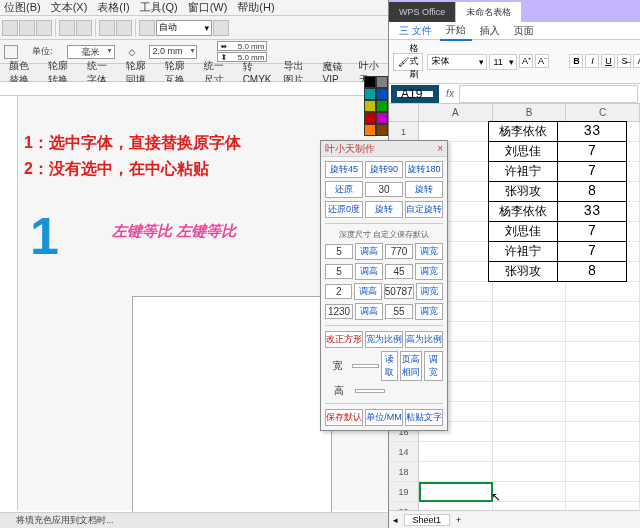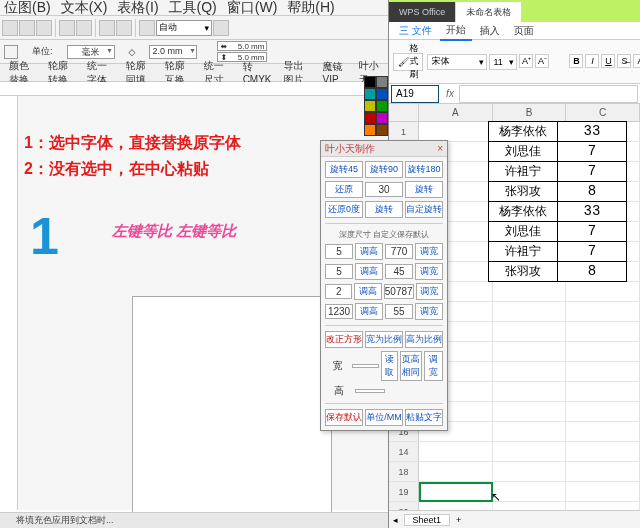--- a/index.html
+++ b/index.html
@@ -1,18 +1,18 @@
 <!DOCTYPE html>
 <html><head>
 <meta charset="utf-8">
 <style>
 *{box-sizing:border-box;margin:0;padding:0;font-family:"Microsoft YaHei",SimSun,Arial,sans-serif}
 body{width:640px;height:528px;overflow:hidden;background:#e8e8e8;position:relative;font-size:10px}
 .app-left{position:absolute;left:0;top:0;width:388px;height:528px;background:#fff}
-.menubar{height:16px;background:#f4f4f4;border-bottom:1px solid #ccc;display:flex;padding-left:4px;gap:10px;font-size:14px;color:#333;align-items:center}
+.menubar{height:16px;background:#f4f4f4;border-bottom:1px solid #ccc;display:flex;padding-left:4px;gap:10px;font-size:11px;color:#333;align-items:center}
 .menubar span{cursor:default}
 .toolbar1{height:24px;background:#f4f4f4;border-bottom:1px solid #ccc;display:flex;align-items:center;gap:1px;padding:0 2px}
 .toolbar1 .icon{width:16px;height:16px;background:#e0e0e0;border:1px solid #bbb;display:inline-block}
 .toolbar1 .drop{width:56px;height:16px;background:#fff;border:1px solid #999;display:flex;align-items:center;font-size:9px;padding:0 2px;justify-content:space-between}
 .toolbar1 .sep{width:1px;height:18px;background:#ccc;margin:0 2px}
 .toolbar2{height:24px;background:#f4f4f4;border-bottom:1px solid #ccc;display:flex;align-items:center;gap:14px;padding:0 4px;font-size:9px;color:#333}
 .toolbar2 .unitlab{}
 .toolbar2 .inp{width:48px;height:14px;border:1px solid #999;background:#fff;text-align:right;padding:0 14px 0 2px;position:relative}
 .toolbar2 .inp::after{content:"▾";position:absolute;right:2px;top:0;font-size:8px;color:#666}
 .toolbar2 .grp{display:flex;flex-direction:column;gap:1px;margin-left:6px}
@@ -25,35 +25,35 @@
 .text-red{position:absolute;left:24px;top:130px;color:#e51c1c;font-size:16px;font-weight:700;line-height:1.6}
 .text-green{position:absolute;left:112px;top:222px;color:#ec4899;font-size:15px;font-weight:600;font-style:italic}
 .big-one{position:absolute;left:30px;top:206px;color:#1993d6;font-size:52px;font-weight:900;font-family:Impact,sans-serif}
 .page{position:absolute;left:132px;top:296px;width:200px;height:220px;background:#fff;border:1px solid #aaa}
 .palette{position:absolute;right:0;top:76px;width:24px;display:flex;flex-direction:column}
 .palette .sw{width:12px;height:12px;border:1px solid #333}
 .palette .row{display:flex}
 .statusbar{position:absolute;left:0;right:0;bottom:0;height:16px;background:#e8e8e8;border-top:1px solid #ccc;font-size:9px;color:#444;display:flex;align-items:center;padding:0 16px}
 
 .app-right{position:absolute;left:388px;top:0;width:252px;height:528px;background:#fff;border-left:1px solid #888}
-.tabbar{height:22px;background:#bef264;display:flex;align-items:flex-end}
+.tabbar{height:22px;background:#c4b5fd;display:flex;align-items:flex-end}
 .tabbar .tab{height:20px;padding:0 10px;font-size:9px;color:#ccc;display:flex;align-items:center;background:#3a3a3a;margin-right:1px}
 .tabbar .tab.active{background:#fff;color:#333}
 .ribbon-tabs{height:18px;background:#fff;border-bottom:1px solid #ccc;display:flex;align-items:center;gap:2px;padding:0 4px;font-size:10px}
 .ribbon-tabs .rt{padding:2px 6px;color:#333}
 .ribbon-tabs .rt.file{color:#1a73e8}
 .ribbon-tabs .rt.active{border-bottom:2px solid #1a73e8}
 .ribbon{height:44px;background:#fafafa;border-bottom:1px solid #ccc;display:flex;align-items:center;padding:0 4px;gap:4px;font-size:9px}
 .ribbon .btn{border:1px solid #ccc;padding:2px 4px;background:#fff;height:18px;display:flex;align-items:center}
 .ribbon .sel{border:1px solid #ccc;padding:1px 3px;background:#fff;height:16px;display:flex;align-items:center;justify-content:space-between}
 .ribbon .col{display:flex;flex-direction:row;gap:20px}
 .ribbon .iconrow{display:flex;gap:2px}
 .ribbon .ic{width:14px;height:14px;border:1px solid #ccc;background:#fff;font-size:9px;text-align:center;line-height:12px}
 .namebox-row{height:20px;border-bottom:1px solid #ccc;display:flex;align-items:center}
-.namebox{width:48px;height:18px;border:1px solid #0c4a6e;margin:0 2px;font-size:10px;padding:0 4px;display:flex;align-items:center}
+.namebox{width:48px;height:18px;border:6px solid #0c4a6e;margin:0 2px;font-size:12px;padding:0 4px;display:flex;align-items:center}
 .fxlab{width:18px;text-align:center;font-style:italic;font-size:10px;color:#666}
 .fxbar{flex:1;height:18px;border:1px solid #ccc;margin-right:2px}
 .sheet{position:relative;height:408px;overflow:hidden}
 .colhdr{display:flex;height:18px;background:#f0f0f0;border-bottom:1px solid #ccc}
 .rowhdr-col{width:30px;border-right:1px solid #ccc}
 .colhdr .ch{flex:1;border-right:1px solid #ccc;text-align:center;font-size:10px;line-height:18px;color:#555}
 .grid{position:relative}
 .grow{display:flex;height:20px}
 .grow .rh{width:30px;background:#f0f0f0;border-right:1px solid #ccc;border-bottom:1px solid #e4e4e4;text-align:center;font-size:9px;line-height:20px;color:#555}
 .grow .cell{flex:1;border-right:1px solid #e4e4e4;border-bottom:1px solid #e4e4e4}

